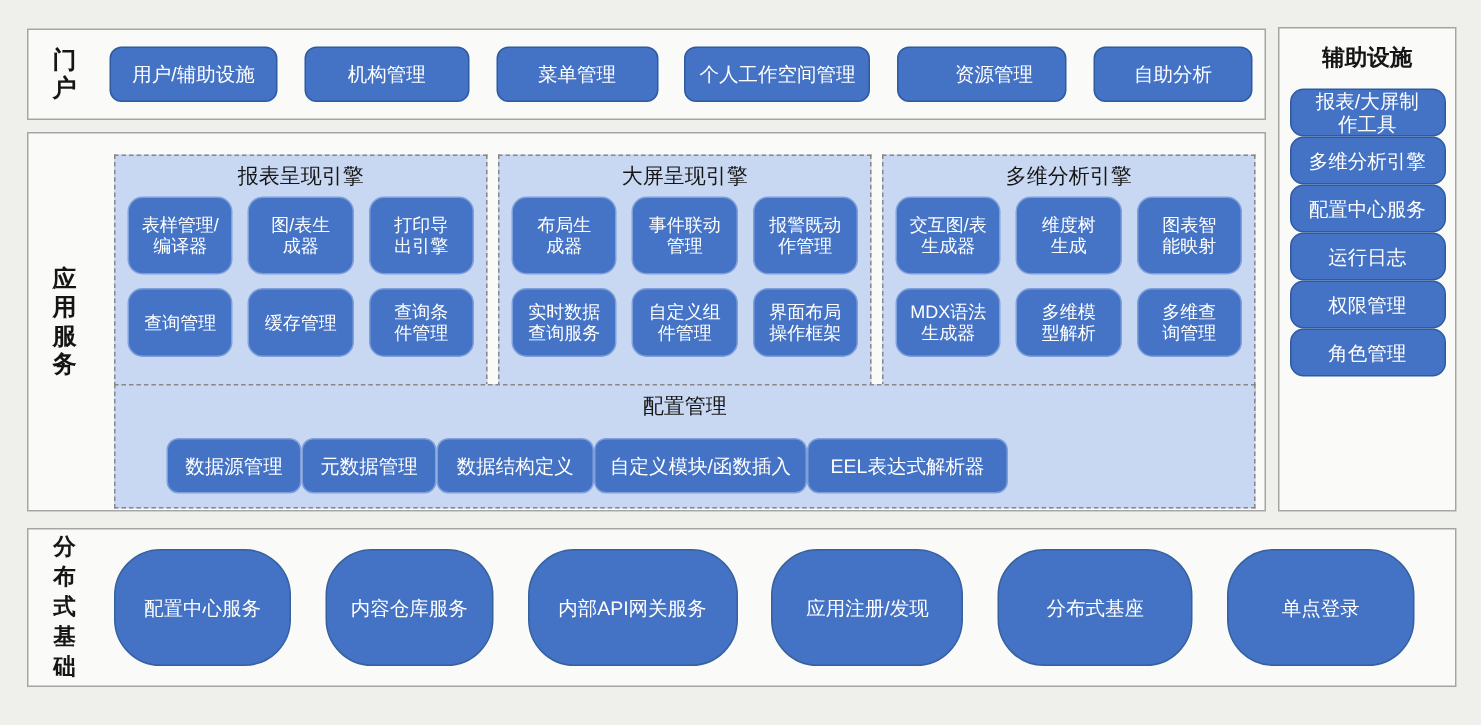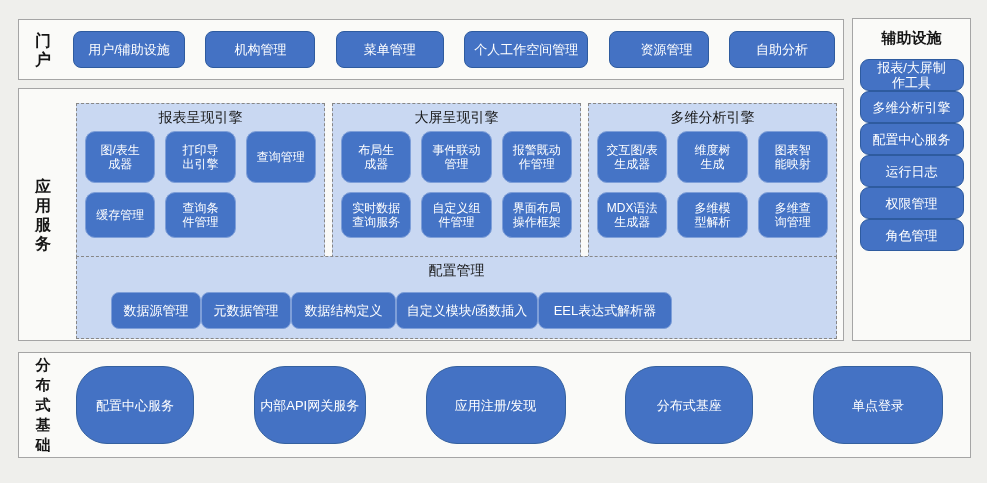--- a/index.html
+++ b/index.html
@@ -34,21 +34,21 @@
   #portal{left:18px;top:19px;width:826px;height:61px;}
   #portal .row{
     position:absolute;left:54px;right:8px;top:0;bottom:0;
     display:flex;align-items:center;justify-content:space-between;
   }
   .portal-btn{height:37px;border:1px solid #2e5b9f;}
   .portal-btn:nth-of-type(1){width:112px;}
   .portal-btn:nth-of-type(2){width:110px;}
   .portal-btn:nth-of-type(3){width:108px;}
   .portal-btn:nth-of-type(4){width:124px;}
-  .portal-btn:nth-of-type(5){width:100px;padding-left:16px;}
+  .portal-btn:nth-of-type(5){width:113px;padding-left:16px;}
   .portal-btn:nth-of-type(6){width:106px;}
   
   #app{left:18px;top:88px;width:826px;height:253px;}
   #app .engines{
     position:absolute;left:57px;right:6px;top:14px;height:185px;
     display:flex;gap:7px;
   }
   .engine-box{
     flex:1;background:#c9d8f2;
     border:1px dashed #878787;
@@ -132,20 +132,22 @@
 <div class="section" id="app">
   <div class="vlabel">应
 用
 服
 务</div>
 
   <div class="engines">
     <div class="engine-box">
       <div class="engine-title">报表呈现引擎</div>
       <div class="engine-grid">
+        <div class="btn engine-btn">表样管理/
+编译器</div>
         <div class="btn engine-btn">图/表生
 成器</div>
         <div class="btn engine-btn">打印导
 出引擎</div>
         <div class="btn engine-btn">查询管理</div>
         <div class="btn engine-btn">缓存管理</div>
         <div class="btn engine-btn">查询条
 件管理</div>
       </div>
     </div>
@@ -211,18 +213,19 @@
 </div>
 
 <div class="section" id="dist">
   <div class="vlabel">分
 布
 式
 基
 础</div>
   <div class="row">
     <div class="btn dist-btn">配置中心服务</div>
+    <div class="btn dist-btn">内容仓库服务</div>
     <div class="btn dist-btn">内部API网关服务</div>
     <div class="btn dist-btn">应用注册/发现</div>
     <div class="btn dist-btn">分布式基座</div>
     <div class="btn dist-btn">单点登录</div>
   </div>
 </div>
 
 </body></html>

